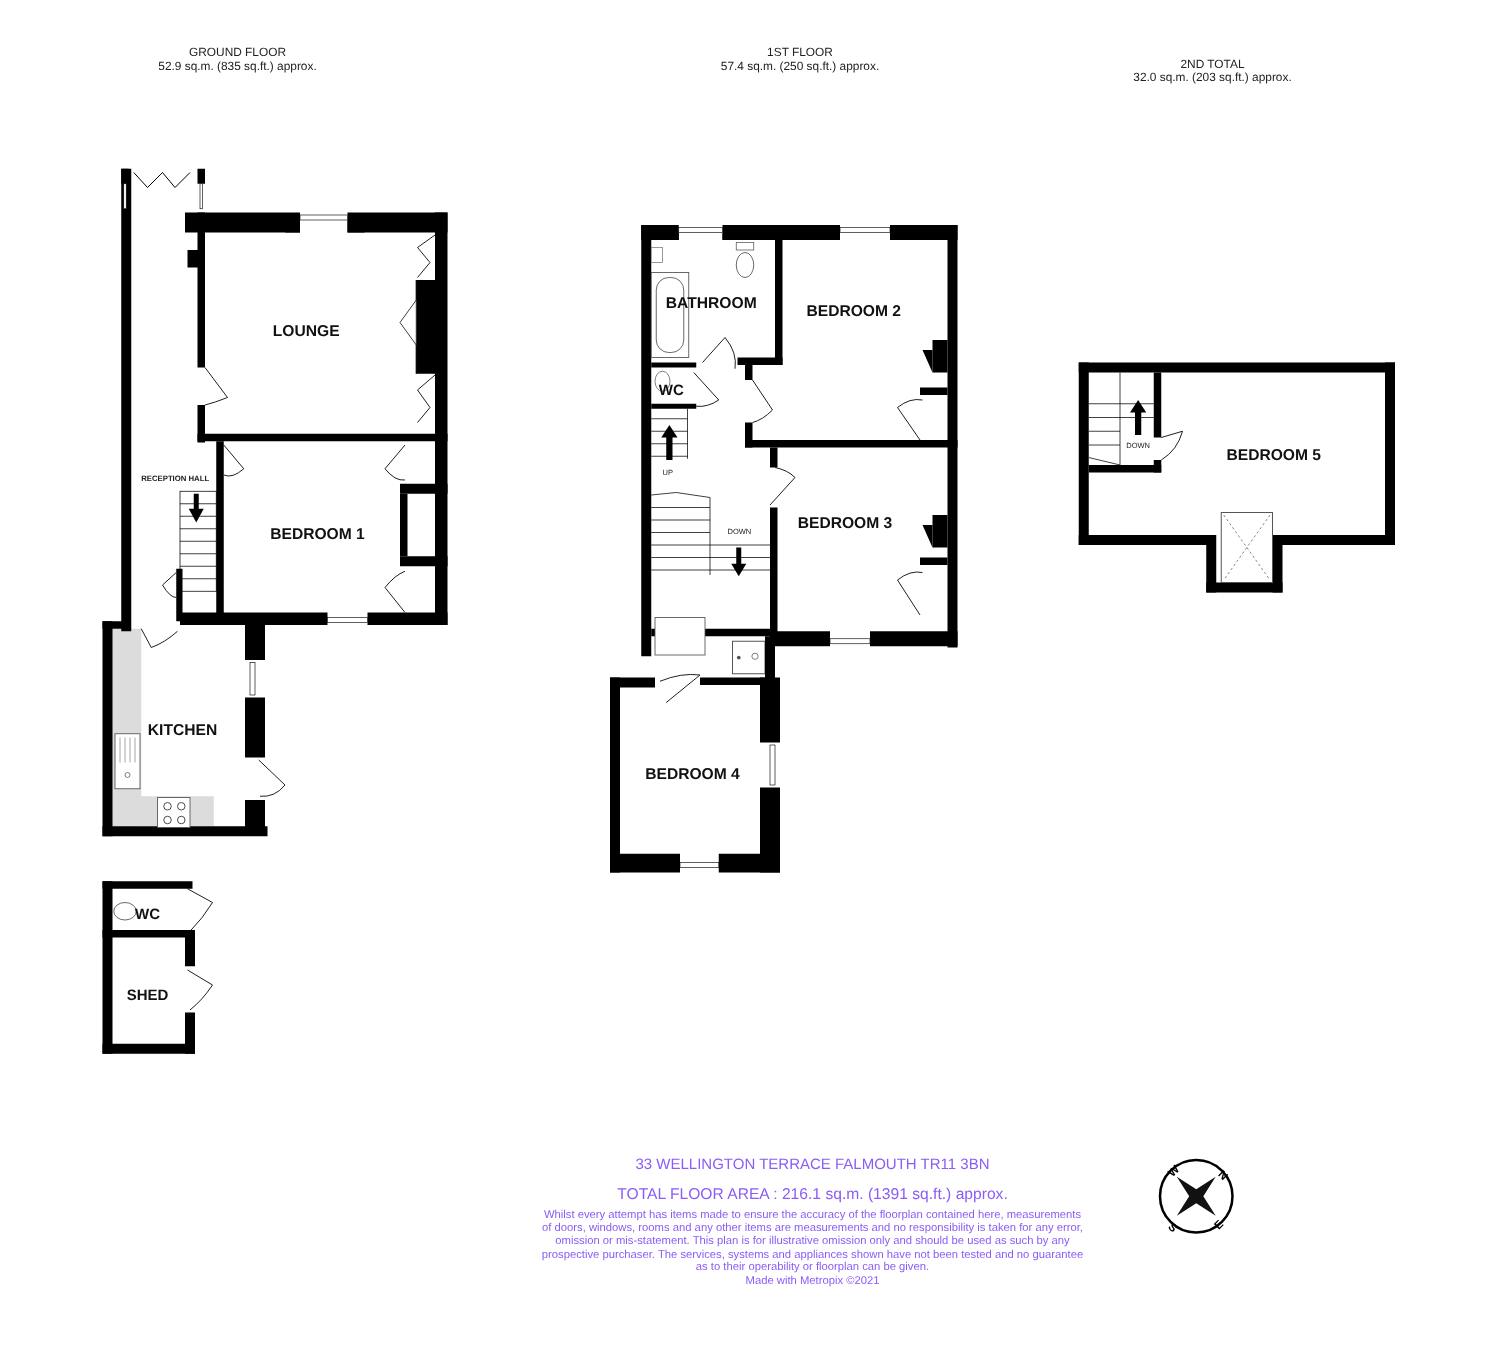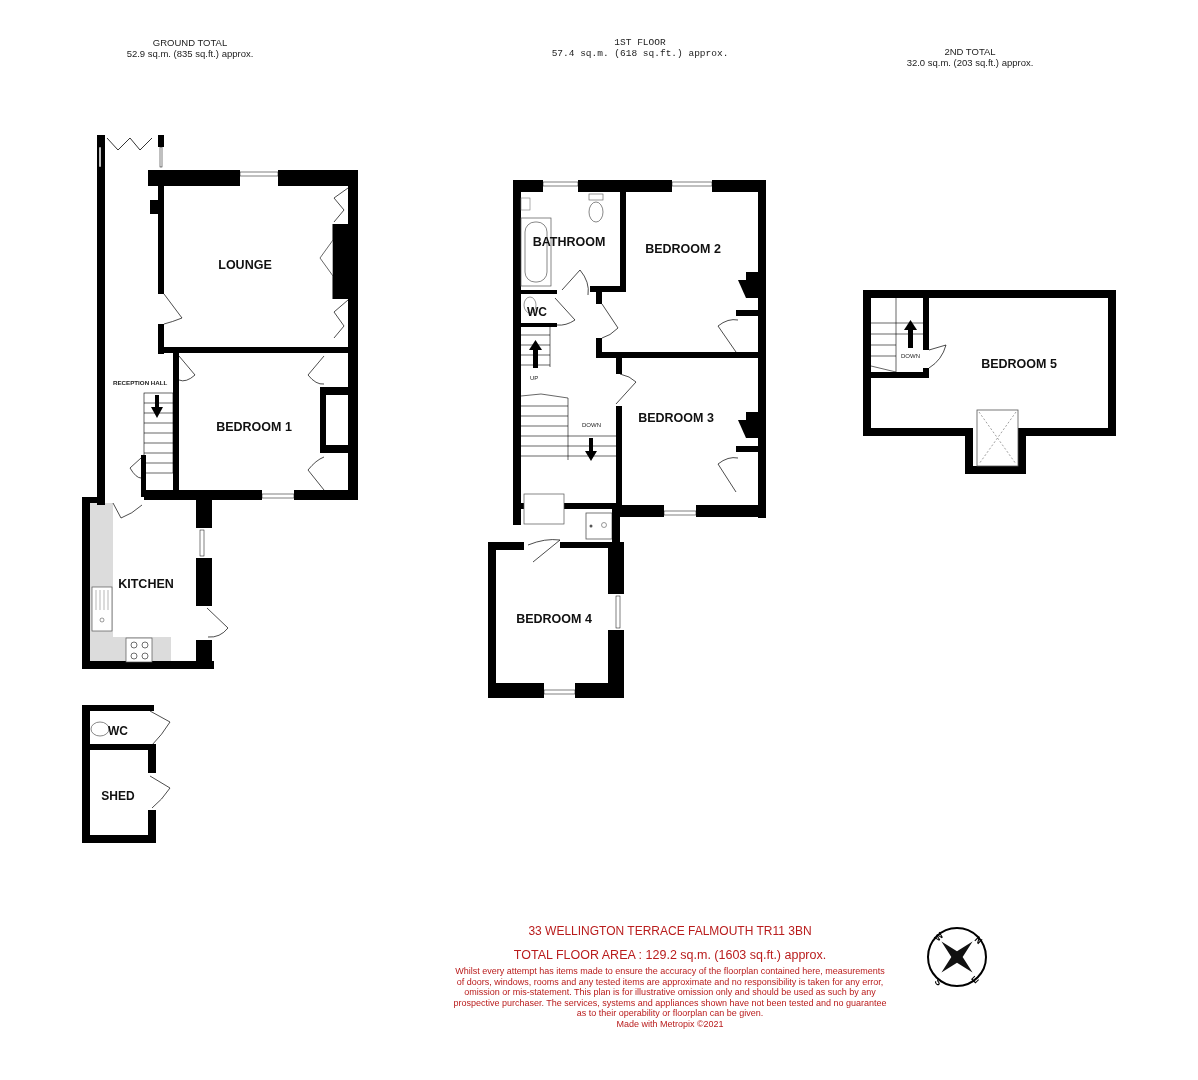--- a/index.html
+++ b/index.html
@@ -2,36 +2,36 @@
 <html><head>
 <meta charset="utf-8">
 <style>
   html, body { margin:0; padding:0; background:#ffffff; }
   body { width:1198px; height:1080px; position:relative; overflow:hidden; font-family:"Liberation Sans", sans-serif; color:#111; }
   .floor-header { position:absolute; text-align:center; font-size:9.5px; line-height:11px; color:#222; }
   .floor-header .t { display:block; }
   svg.plan { position:absolute; left:0; top:0; }
   .room-label { font-family:"Liberation Sans", sans-serif; font-weight:bold; fill:#111; }
   .small-label { font-family:"Liberation Sans", sans-serif; fill:#222; }
-  .footer { position:absolute; left:440px; width:460px; text-align:center; color:#b91c1c; }
+  .footer { position:absolute; left:420px; width:460px; text-align:center; color:#8b5cf6; }
   .addr { top:924px; font-size:12px; }
   .total { top:948px; font-size:12.5px; }
   .disclaimer { top:966px; font-size:9px; line-height:10.6px; }
   .compass { position:absolute; left:922px; top:922px; width:70px; height:70px; }
 </style>
 </head>
 <body>
 
 <div class="floor-header" style="left:90px; top:37px; width:200px;">
-  <span class="t">GROUND TOTAL</span>
+  <span class="t">GROUND FLOOR</span>
   <span class="t">52.9 sq.m. (835 sq.ft.) approx.</span>
 </div>
-<div class="floor-header" style="left:540px; top:37px; width:200px;font-family:Liberation Mono, monospace;">
+<div class="floor-header" style="left:540px; top:37px; width:200px;">
   <span class="t">1ST FLOOR</span>
-  <span class="t">57.4 sq.m. (618 sq.ft.) approx.</span>
+  <span class="t">57.4 sq.m. (250 sq.ft.) approx.</span>
 </div>
 <div class="floor-header" style="left:870px; top:46px; width:200px;">
   <span class="t">2ND TOTAL</span>
   <span class="t">32.0 sq.m. (203 sq.ft.) approx.</span>
 </div>
 
 <svg class="plan" width="1198" height="1080" viewBox="0 0 1198 1080">
 
   <g>
 
@@ -262,24 +262,24 @@
     <rect x="908" y="328" width="5" height="20" fill="#000"></rect>
     <polygon points="904,330 917,330 910.5,320" fill="#000"></polygon>
     <path d="M929,350 L946,345 Q942,360 929,368" fill="none" stroke="#000" stroke-width="0.7"></path>
 
     <text class="small-label" x="901" y="358" font-size="6">DOWN</text>
     <text class="room-label" x="1019" y="368" font-size="12.5" text-anchor="middle">BEDROOM 5</text>
   </g>
 </svg>
 
 <div class="footer addr">33 WELLINGTON TERRACE  FALMOUTH TR11 3BN</div>
-<div class="footer total">TOTAL FLOOR AREA : 129.2 sq.m. (1603 sq.ft.) approx.</div>
+<div class="footer total">TOTAL FLOOR AREA : 216.1 sq.m. (1391 sq.ft.) approx.</div>
 <div class="footer disclaimer">
   <div>Whilst every attempt has items made to ensure the accuracy of the floorplan contained here, measurements</div>
-  <div>of doors, windows, rooms and any tested items are approximate and no responsibility is taken for any error,</div>
+  <div>of doors, windows, rooms and any other items are measurements and no responsibility is taken for any error,</div>
   <div>omission or mis-statement. This plan is for illustrative omission only and should be used as such by any</div>
   <div>prospective purchaser. The services, systems and appliances shown have not been tested and no guarantee</div>
   <div>as to their operability or floorplan can be given.</div>
   <div>Made with Metropix ©2021</div>
 </div>
 
 <svg class="compass" viewBox="0 0 70 70">
   <circle cx="35" cy="35" r="29" fill="none" stroke="#000" stroke-width="2"></circle>
   <polygon points="35,13 39,31 57,35 39,39 35,57 31,39 13,35 31,31" fill="#111" transform="rotate(45 35 35)"></polygon>
   <text x="16" y="20" font-size="9" font-weight="bold" font-family="Liberation Sans, sans-serif" transform="rotate(-45 16 20)">W</text>

